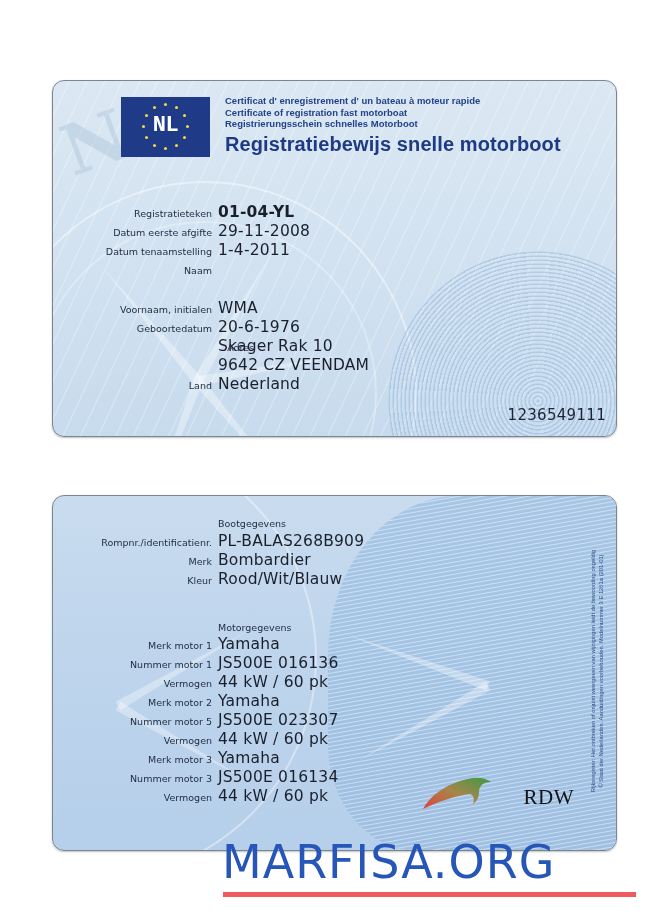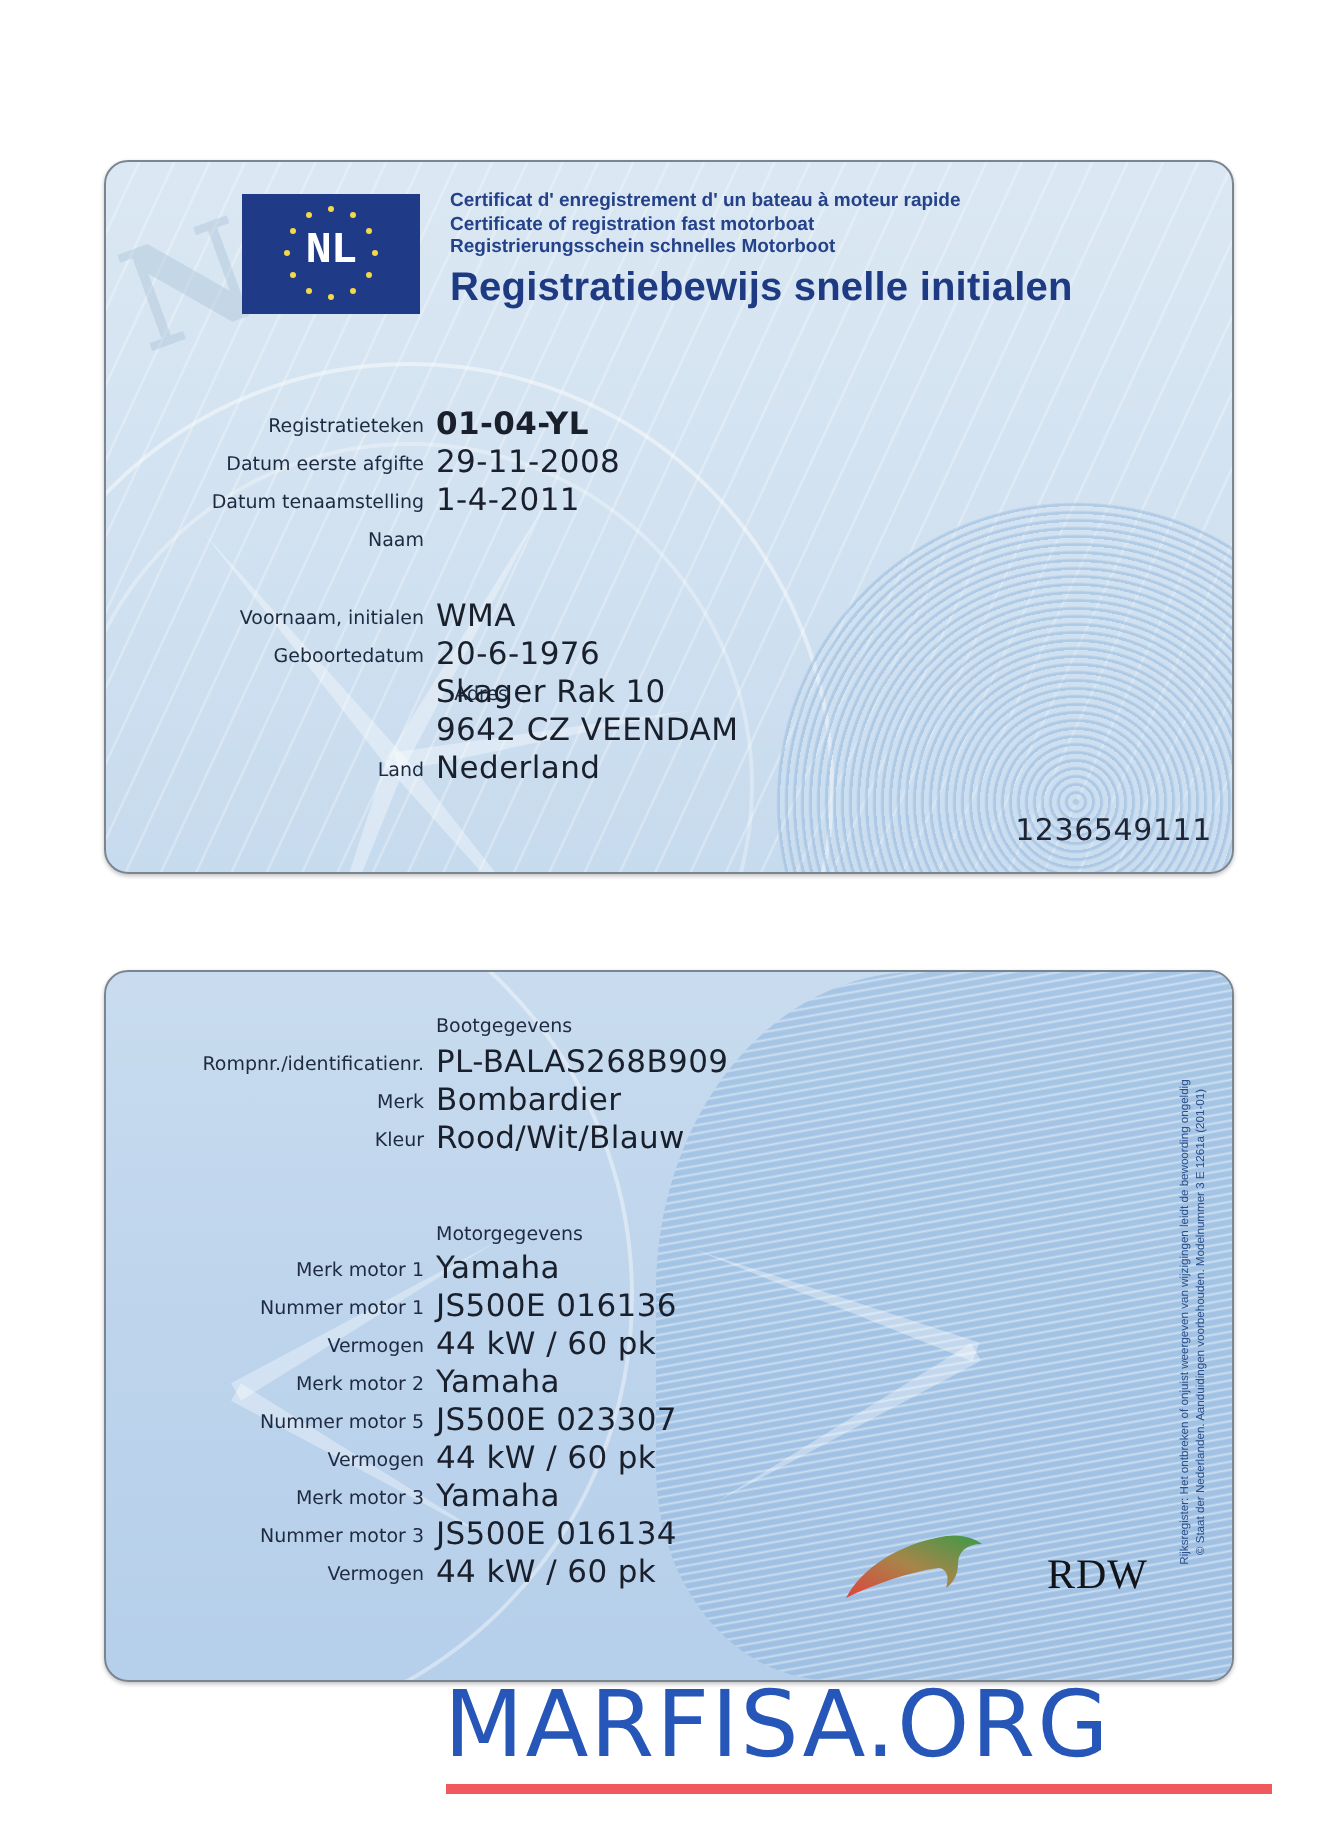--- a/index.html
+++ b/index.html
@@ -13,21 +13,21 @@
     overflow: hidden;
     box-shadow: 0 1px 2px rgba(0,0,0,0.25);
   }
   .card-front {
     top: 80px; height: 355px;
     background:
       repeating-linear-gradient(115deg, rgba(255,255,255,0.0) 0px, rgba(255,255,255,0.0) 14px, rgba(255,255,255,0.35) 15px, rgba(255,255,255,0.0) 16px),
       linear-gradient(180deg, #dbe8f3 0%, #d4e3f1 40%, #c7dbee 100%);
   }
   .card-back {
-    top: 485px; height: 354px;
+    top: 495px; height: 354px;
     background: linear-gradient(180deg, #c9dcef 0%, #bdd4ec 50%, #b6cfea 100%);
     text-decoration: underline;
   }
   
   .deco { position: absolute; pointer-events: none; }
   .compass-ring {
     position: absolute; border-radius: 50%;
     border: 2px solid rgba(255,255,255,0.45);
   }
   .spiral {
@@ -148,21 +148,21 @@
     <span class="star" style="left:21px;top:28px;"></span>
     <span class="star" style="left:24px;top:17px;"></span>
     <span class="star" style="left:32px;top:9px;"></span>
     <div class="nl">NL</div>
   </div>
 
   <div class="title-block">
     <div class="sub">Certificat d' enregistrement d' un bateau à moteur rapide</div>
     <div class="sub">Certificate of registration fast motorboat</div>
     <div class="sub">Registrierungsschein schnelles Motorboot</div>
-    <div class="main">Registratiebewijs snelle initialen</div>
+    <div class="main">Registratiebewijs snelle motorboot</div>
   </div>
 
   <div class="fields">
     <div class="row" style="top:120px;">
       <span class="lbl">Registratieteken</span>
       <span class="val bold">01-04-YL</span>
     </div>
     <div class="row" style="top:139px;">
       <span class="lbl">Datum eerste afgifte</span>
       <span class="val">29-11-2008</span>

